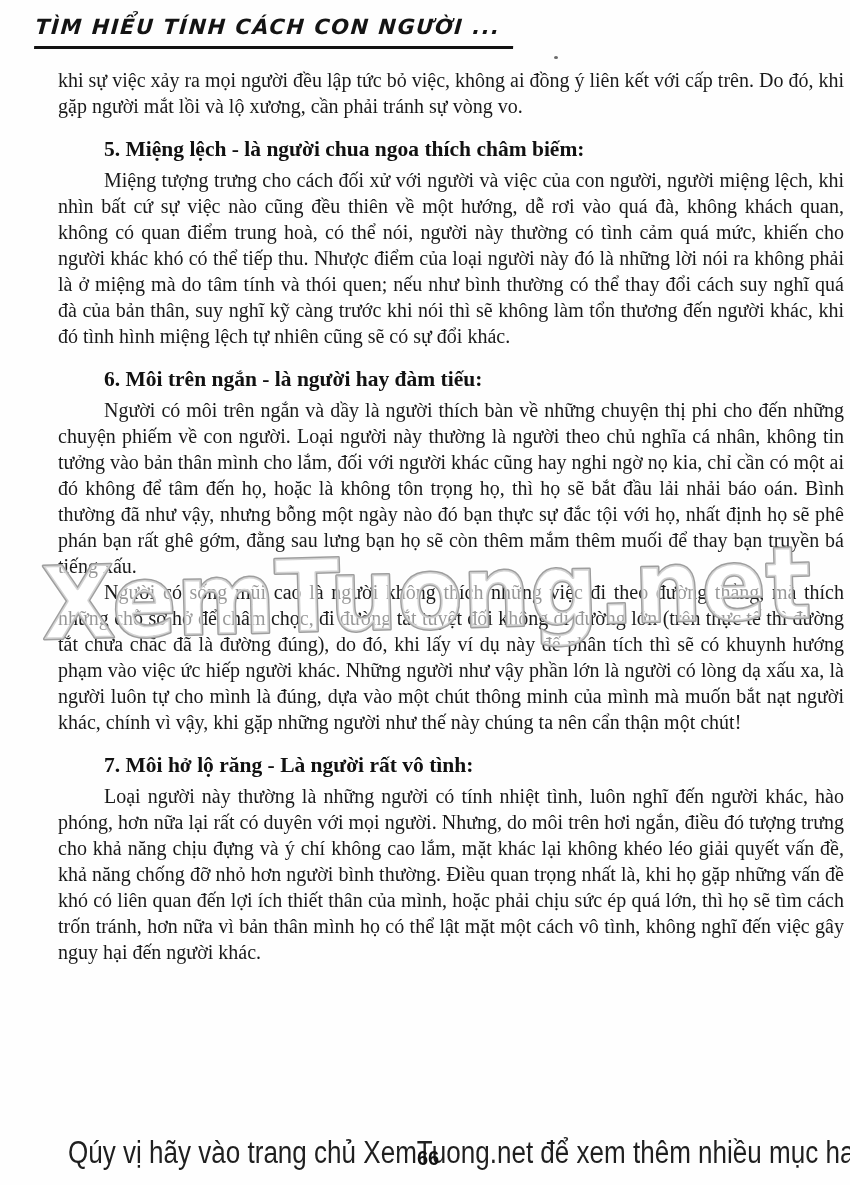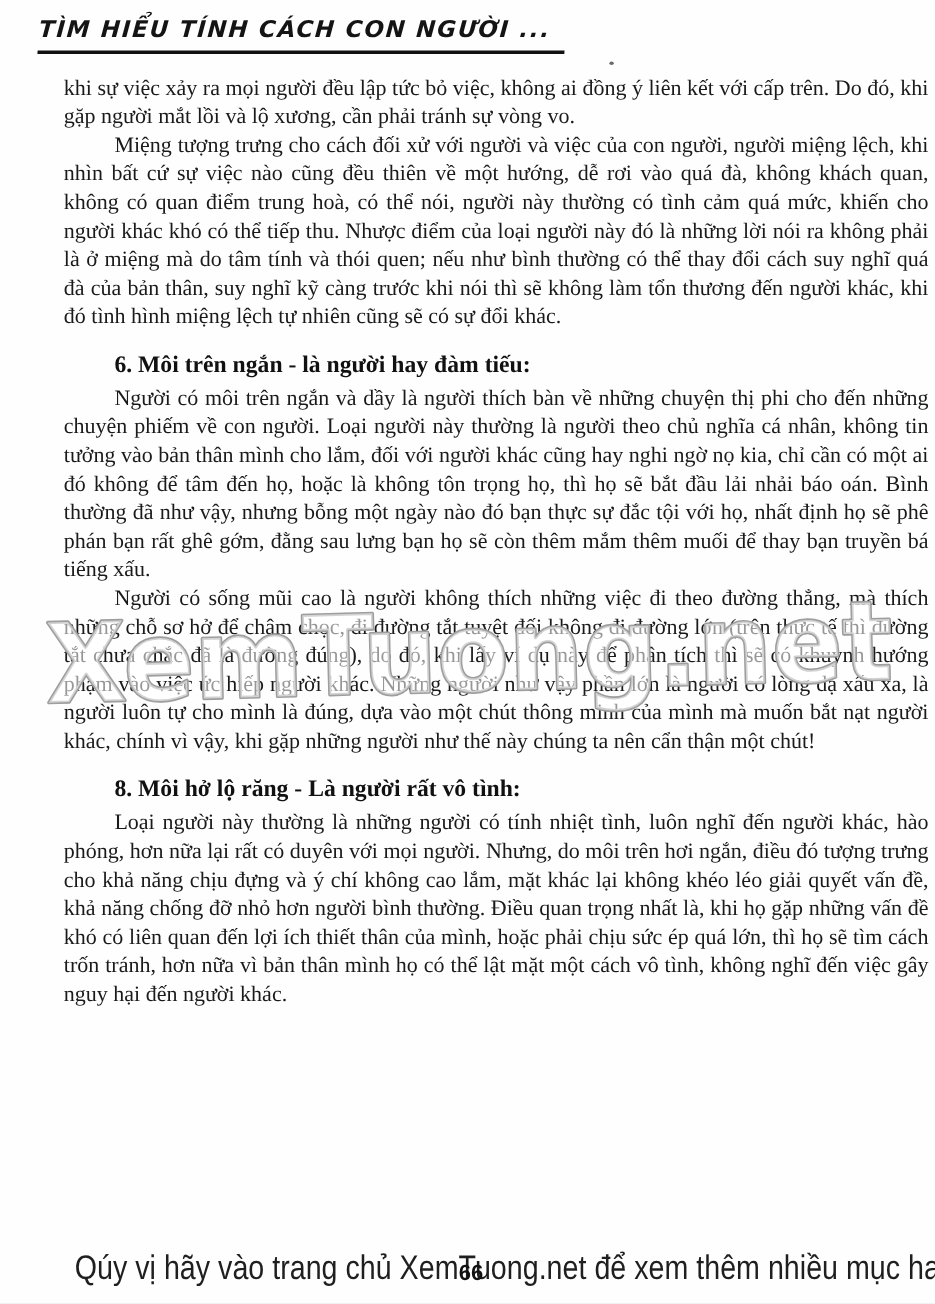--- a/index.html
+++ b/index.html
@@ -62,28 +62,29 @@
 
   <header class="page-header">
     <h1>TÌM HIỂU TÍNH CÁCH CON NGƯỜI ...</h1>
   </header>
 
   <div class="speck"></div>
 
   <main class="page-body">
     <p class="continuation">khi sự việc xảy ra mọi người đều lập tức bỏ việc, không ai đồng ý liên kết với cấp trên. Do đó, khi gặp người mắt lồi và lộ xương, cần phải tránh sự vòng vo.</p>
 
+    <h2>5. Miệng lệch - là người chua ngoa thích châm biếm:</h2>
     <p>Miệng tượng trưng cho cách đối xử với người và việc của con người, người miệng lệch, khi nhìn bất cứ sự việc nào cũng đều thiên về một hướng, dễ rơi vào quá đà, không khách quan, không có quan điểm trung hoà, có thể nói, người này thường có tình cảm quá mức, khiến cho người khác khó có thể tiếp thu. Nhược điểm của loại người này đó là những lời nói ra không phải là ở miệng mà do tâm tính và thói quen; nếu như bình thường có thể thay đổi cách suy nghĩ quá đà của bản thân, suy nghĩ kỹ càng trước khi nói thì sẽ không làm tổn thương đến người khác, khi đó tình hình miệng lệch tự nhiên cũng sẽ có sự đổi khác.</p>
 
     <h2>6. Môi trên ngắn - là người hay đàm tiếu:</h2>
     <p>Người có môi trên ngắn và dầy là người thích bàn về những chuyện thị phi cho đến những chuyện phiếm về con người. Loại người này thường là người theo chủ nghĩa cá nhân, không tin tưởng vào bản thân mình cho lắm, đối với người khác cũng hay nghi ngờ nọ kia, chỉ cần có một ai đó không để tâm đến họ, hoặc là không tôn trọng họ, thì họ sẽ bắt đầu lải nhải báo oán. Bình thường đã như vậy, nhưng bỗng một ngày nào đó bạn thực sự đắc tội với họ, nhất định họ sẽ phê phán bạn rất ghê gớm, đằng sau lưng bạn họ sẽ còn thêm mắm thêm muối để thay bạn truyền bá tiếng xấu.</p>
 
     <p>Người có sống mũi cao là người không thích những việc đi theo đường thẳng, mà thích những chỗ sơ hở để châm chọc, đi đường tắt tuyệt đối không đi đường lớn (trên thực tế thì đường tắt chưa chắc đã là đường đúng), do đó, khi lấy ví dụ này để phân tích thì sẽ có khuynh hướng phạm vào việc ức hiếp người khác. Những người như vậy phần lớn là người có lòng dạ xấu xa, là người luôn tự cho mình là đúng, dựa vào một chút thông minh của mình mà muốn bắt nạt người khác, chính vì vậy, khi gặp những người như thế này chúng ta nên cẩn thận một chút!</p>
 
-    <h2>8. Môi hở lộ răng - Là người rất vô tình:</h2>
+    <h2>7. Môi hở lộ răng - Là người rất vô tình:</h2>
     <p>Loại người này thường là những người có tính nhiệt tình, luôn nghĩ đến người khác, hào phóng, hơn nữa lại rất có duyên với mọi người. Nhưng, do môi trên hơi ngắn, điều đó tượng trưng cho khả năng chịu đựng và ý chí không cao lắm, mặt khác lại không khéo léo giải quyết vấn đề, khả năng chống đỡ nhỏ hơn người bình thường. Điều quan trọng nhất là, khi họ gặp những vấn đề khó có liên quan đến lợi ích thiết thân của mình, hoặc phải chịu sức ép quá lớn, thì họ sẽ tìm cách trốn tránh, hơn nữa vì bản thân mình họ có thể lật mặt một cách vô tình, không nghĩ đến việc gây nguy hại đến người khác.</p>
   </main>
 
   <svg class="watermark" viewBox="0 0 792 176" aria-hidden="true">
     <text x="6" y="100" font-size="100" textLength="770" lengthAdjust="spacingAndGlyphs" transform="rotate(-1.6 396 88)">XemTuong.net</text>
   </svg>
 
   <footer class="page-footer">Qúy vị hãy vào trang chủ XemTuong.net để xem thêm nhiều mục hay khác</footer>
 
   <div class="page-number">66</div>

